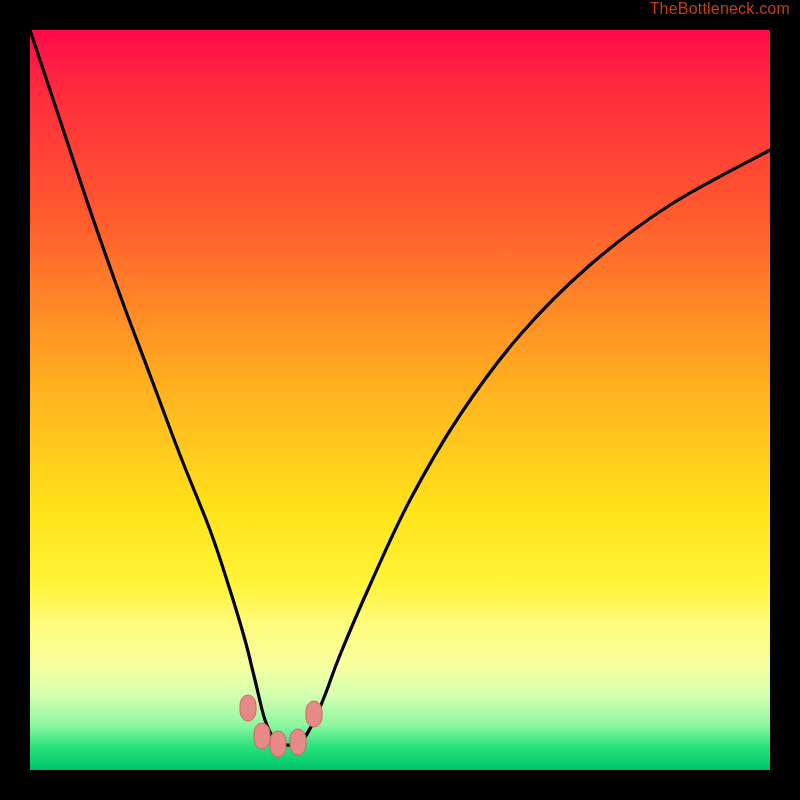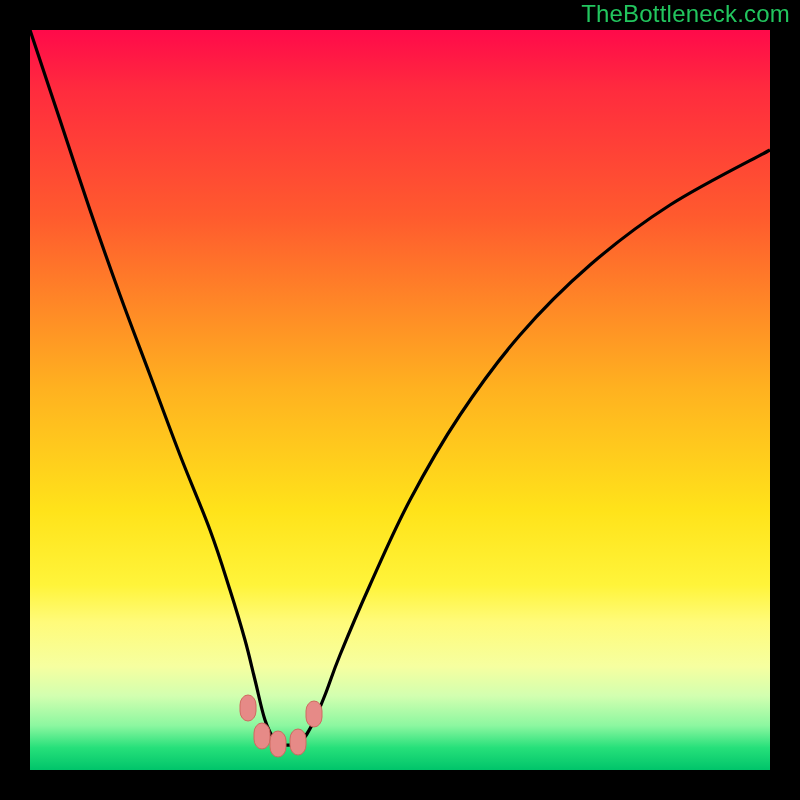--- a/index.html
+++ b/index.html
@@ -42,23 +42,23 @@
     top: 0;
     width: 740px;
     height: 740px;
     overflow: visible;
   }
   .watermark {
     position: absolute;
     top: 0;
     right: 10px;
     font-family: Arial, Helvetica, sans-serif;
-    font-size: 24px;
+    font-size: 16px;
     font-weight: 500;
-    color: #22c55e;
+    color: #c2410c;
     letter-spacing: 0.2px;
     user-select: none;
   }
 </style>
 </head>
 <body>
 
 <div class="canvas">
   <div class="watermark">TheBottleneck.com</div>
   <div class="plot-area">

